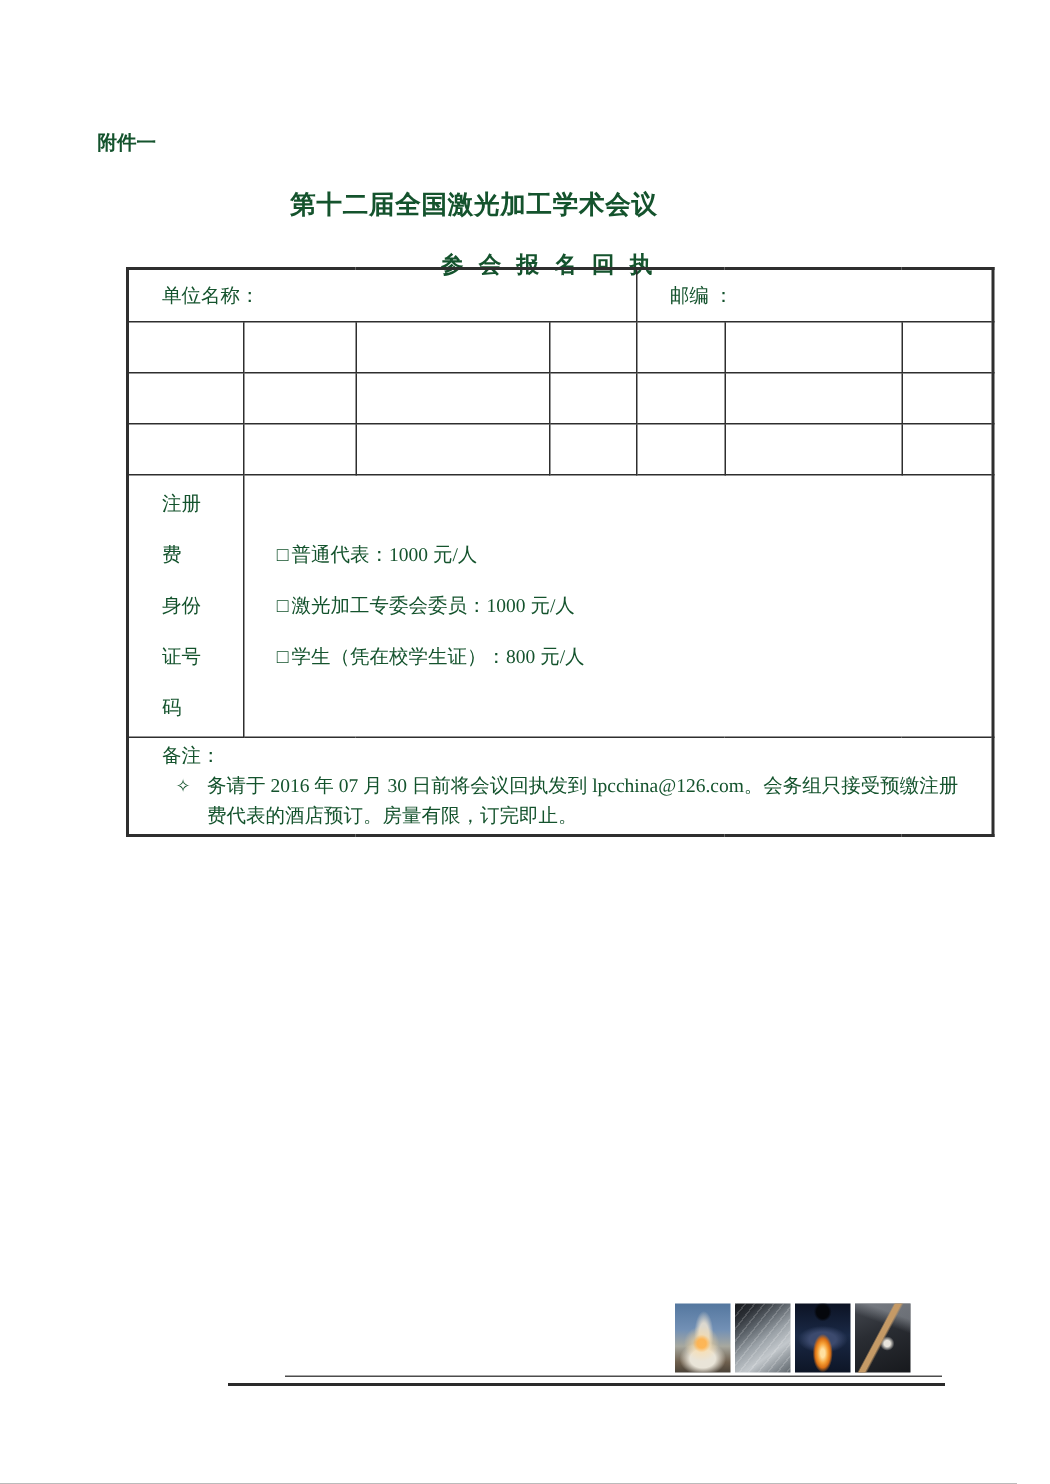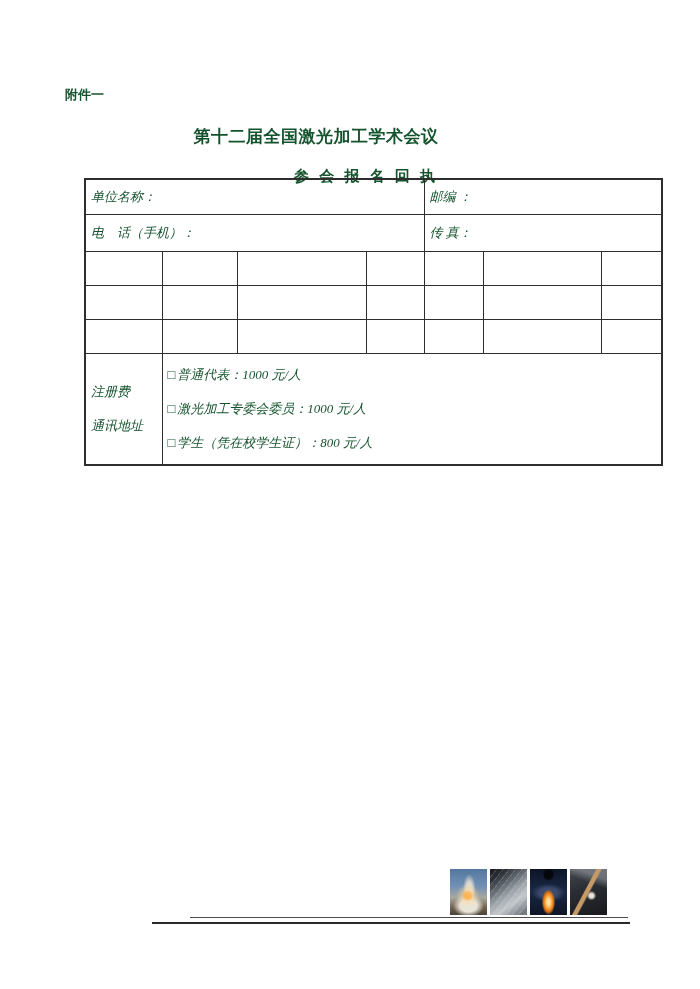--- a/index.html
+++ b/index.html
@@ -31,24 +31,23 @@
   }
   table.form{
     position:absolute;left:84px;top:178px;
     width:577px;table-layout:fixed;
     border-collapse:collapse;
     border:2px solid #2e2e2e;
     font-size:13px;
   }
   table.form td{
     border:1px solid #2e2e2e;
-    padding:2px 5px;
+    padding:2px 22px;
     vertical-align:middle;
     overflow:hidden;
-    font-style:italic;
   }
   .r1 td{height:30px;}
   .r2 td{height:30px;}
   .r3 td{height:34px;}
   .r4 td{height:32px;}
   .rhead td{height:58px;}
   .rempty td{height:29px;}
   .rroom td{height:64px;}
   .rfee td{height:106px;}
   .rremark td{height:52px;vertical-align:top;}
@@ -124,24 +123,20 @@
     </colgroup>
 
     <tbody>
         <tr class="r1">
       <td colspan="4"><span>单位名称：</span></td>
       <td colspan="3"><span>邮编 ：</span></td>
     </tr>
 
 
 
-    <tr class="r4">
-      <td colspan="4"><span>电　话（手机）：</span></td>
-      <td colspan="3"><span>传 真：</span></td>
-    </tr>
 
 
     <tr class="rempty">
       <td></td>
           <td></td>
       <td></td>
           <td></td>
       <td></td>
           <td></td>
       <td></td>
@@ -162,35 +157,44 @@
           <td></td>
       <td></td>
           <td></td>
       <td></td>
     </tr>
 
 
     <tr class="rfee">
       <td class="fee-label">
         <div>注册费</div>
-        <div>通讯地址</div>
+        <div>身份证号码</div>
       </td>
       <td colspan="6">
         <div class="fee-opt">
           <span class="fee-box">□</span><span>普通代表：1000 元/人</span>
         </div>
         <div class="fee-opt">
           <span class="fee-box">□</span><span>激光加工专委会委员：1000 元/人</span>
         </div>
         <div class="fee-opt">
           <span class="fee-box">□</span><span>学生（凭在校学生证）：800 元/人</span>
         </div>
       </td>
     </tr>
 
+    <tr class="rremark">
+      <td colspan="7">
+        <div class="remark-label">备注：</div>
+        <div class="remark-item">
+          <span class="remark-bullet">✧</span>
+          <span>务请于 2016 年 07 月 30 日前将会议回执发到 lpcchina@126.com。会务组只接受预缴注册费代表的酒店预订。房量有限，订完即止。</span>
+        </div>
+      </td>
+    </tr>
   </tbody>
     </table>
 
   <div class="photo-strip">
     <div class="photo photo-rocket"></div>
     <div class="photo photo-machine"></div>
     <div class="photo photo-flame"></div>
     <div class="photo photo-drill"></div>
   </div>
 

